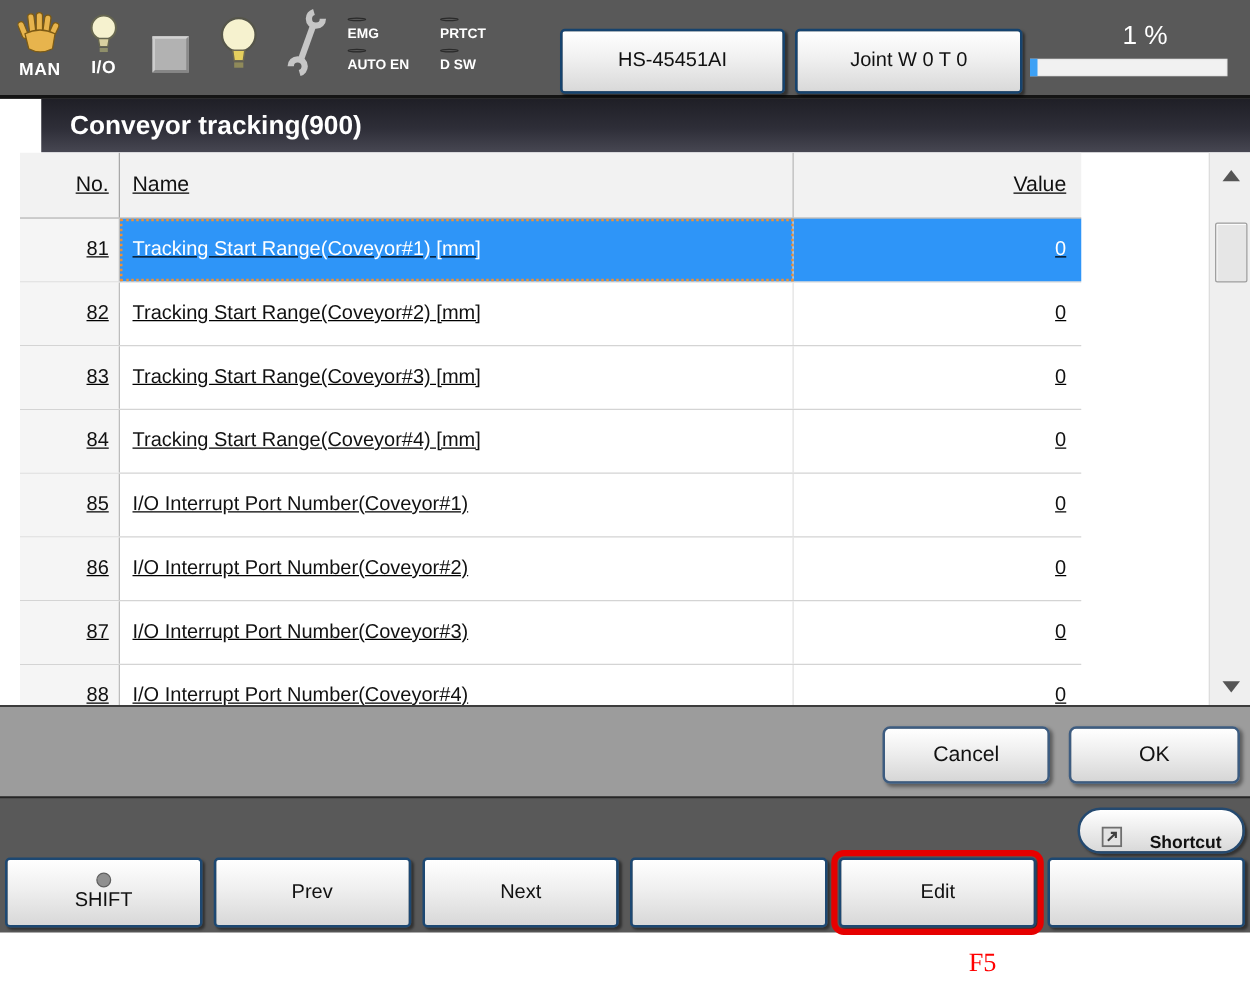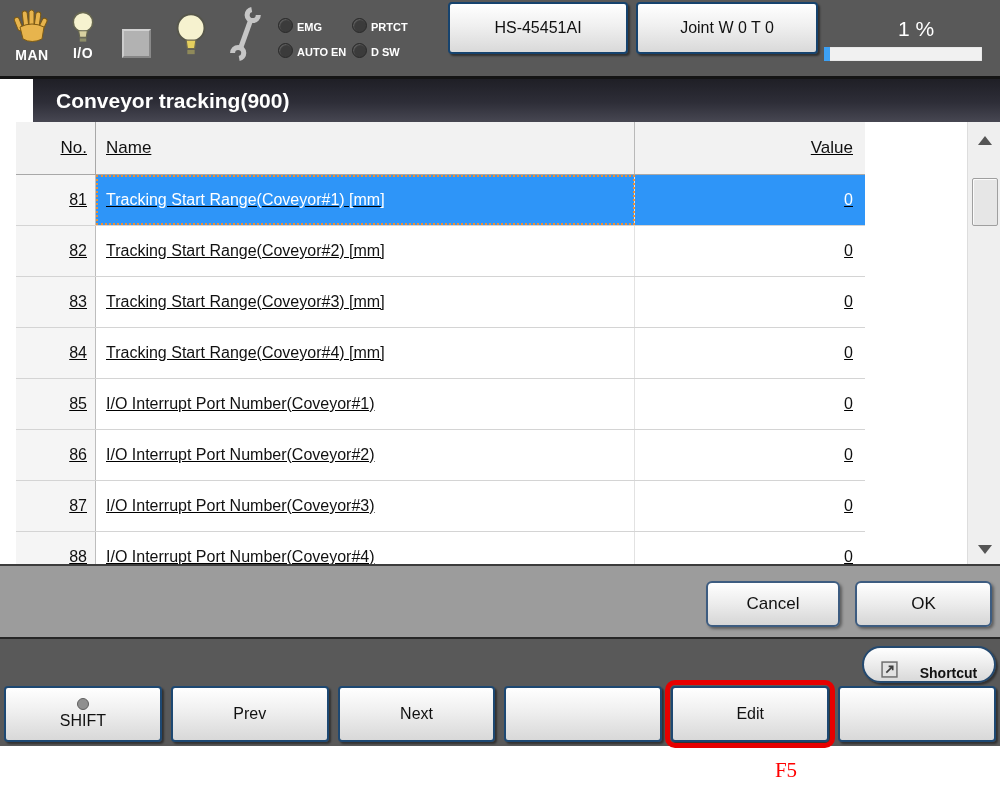--- a/index.html
+++ b/index.html
@@ -9,25 +9,25 @@
 
   
   .topbar{position:absolute;top:0;left:0;width:1000px;height:76px;background:#595959;
           border-bottom:3px solid #141414;}
   .tb-icon{position:absolute;text-align:center;color:#ffffff;font-size:14px;font-weight:bold;}
   .tb-icon .lbl{display:block;margin-top:-2px;letter-spacing:0.5px;}
   .gray-square{position:absolute;left:122px;top:29px;width:25px;height:25px;background:#b2b2b2;
                border-top:2px solid #d2d2d2;border-left:2px solid #cccccc;
                border-right:2px solid #8a8a8a;border-bottom:2px solid #868686;}
   .ind-col{position:absolute;top:14px;display:flex;flex-direction:column;gap:6px;}
-  .ind{display:flex;align-items:flex-end;gap:4px;height:19px;}
+  .ind{display:flex;align-items:flex-start;gap:4px;height:19px;flex-direction:column;}
   .ind .dot{width:13px;height:13px;border-radius:50%;background:#3b3b3b;border:1px solid #2a2a2a;
             box-shadow:inset 1px 1px 1px rgba(255,255,255,0.18);}
   .ind .txt{color:#ffffff;font-size:11px;font-weight:bold;white-space:nowrap;}
-  .tb-btn{position:absolute;top:2px;height:52px;box-sizing:border-box;
+  .tb-btn{position:absolute;top:23px;height:52px;box-sizing:border-box;
           border:2px solid #16436e;border-radius:4px;
           background:linear-gradient(#ffffff,#f0f0f0 45%,#d9d9d9);
           box-shadow:2px 2px 2px rgba(0,0,0,0.45);
           display:flex;align-items:center;justify-content:center;
           font-size:16px;color:#111;cursor:pointer;}
   .speed-label{position:absolute;left:856px;top:17px;width:120px;text-align:center;
                color:#ffffff;font-size:21px;}
   .speed-bar{position:absolute;left:824px;top:47px;width:158px;height:14px;background:#f1f1f1;
              box-shadow:inset 0 0 1px #999;}
   .speed-fill{height:100%;background:#3da1f5;width:6px;}

